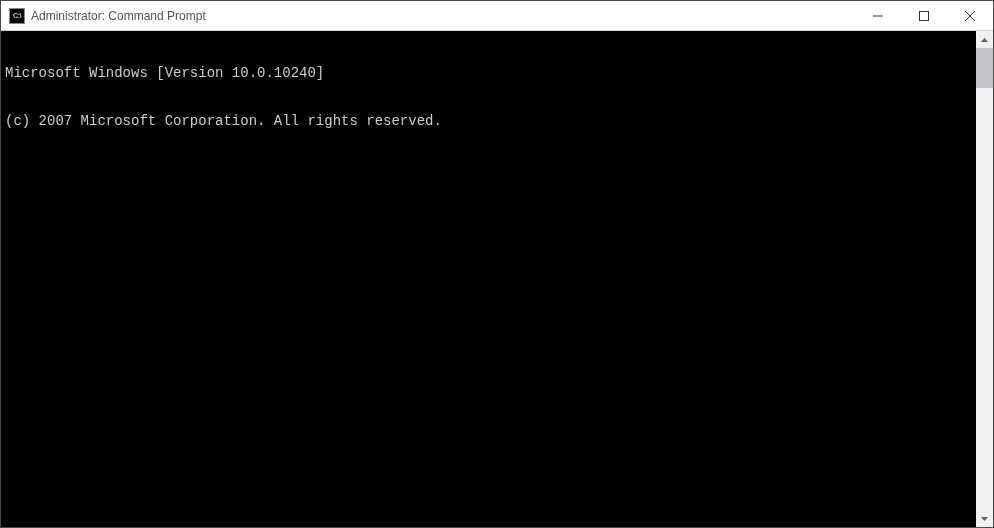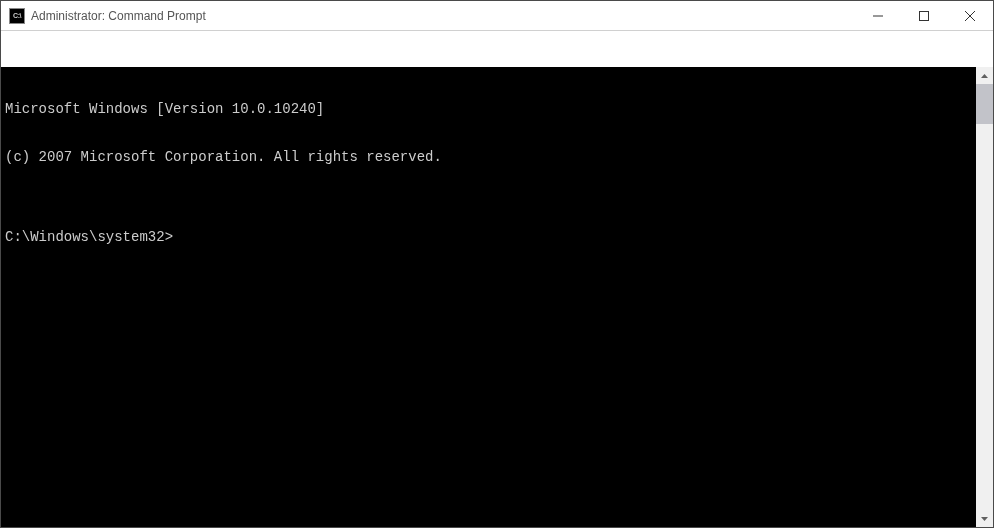--- a/index.html
+++ b/index.html
@@ -10,21 +10,20 @@
       font-family: Consolas, 'Courier New', monospace;
       overflow: hidden;
     }
     .window {
       width: 994px;
       height: 528px;
       background: #ffffff;
       border: 1px solid #4a4a4a;
       display: flex;
       flex-direction: column;
-      gap: 36px;
     }
     .titlebar {
       height: 30px;
       background: #ffffff;
       display: flex;
       align-items: center;
       border-bottom: 1px solid #d0d0d0;
       flex-shrink: 0;
     }
     .titlebar-icon {
@@ -140,21 +139,20 @@
             <line x1="10" y1="0" x2="0" y2="10" stroke-width="1"></line>
           </svg>
       </button>
     </div>
   </div>
   <div class="content-area">
     <div class="terminal">
       <span class="terminal-line">Microsoft Windows [Version 10.0.10240]</span>
       <span class="terminal-line">(c) 2007 Microsoft Corporation. All rights reserved.</span>
       <span class="terminal-line"></span>
-      <span class="terminal-line">C:\Windows\system32&gt;</span>
     </div>
     <div class="scrollbar">
       <div class="scrollbar-btn">
         <svg width="7" height="4" viewBox="0 0 7 4">
             <polygon points="3.5,0 7,4 0,4"></polygon>
           </svg>
       </div>
       <div class="scrollbar-track">
         <div class="scrollbar-thumb"></div>
       </div>

